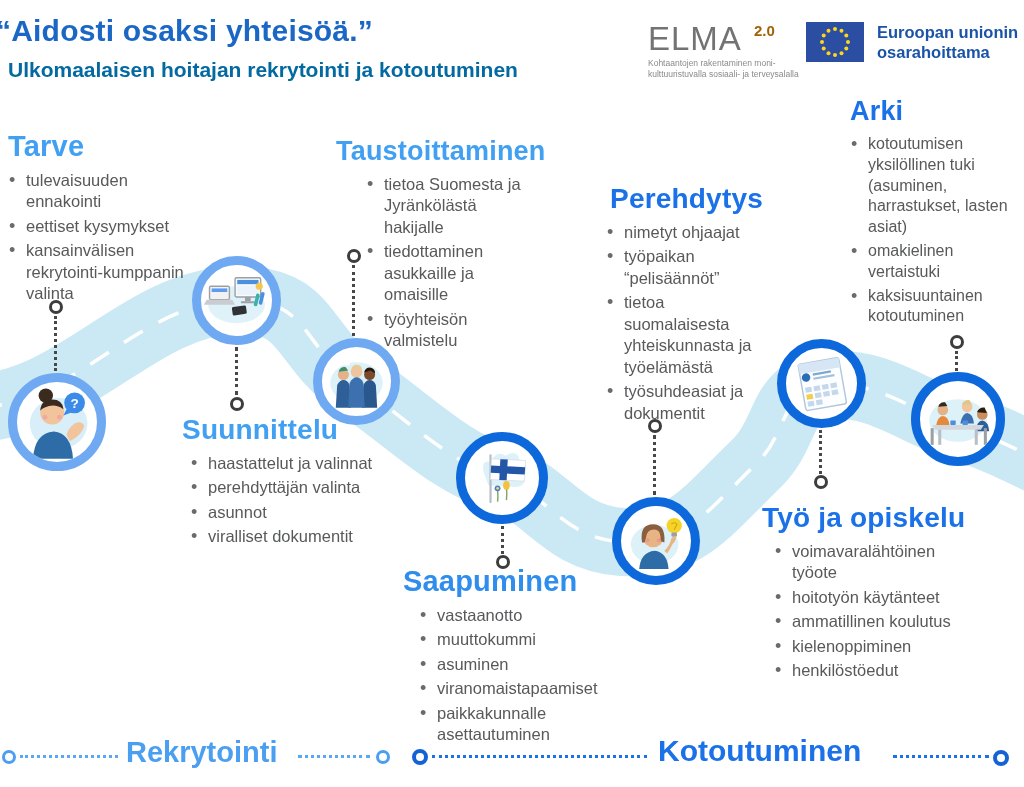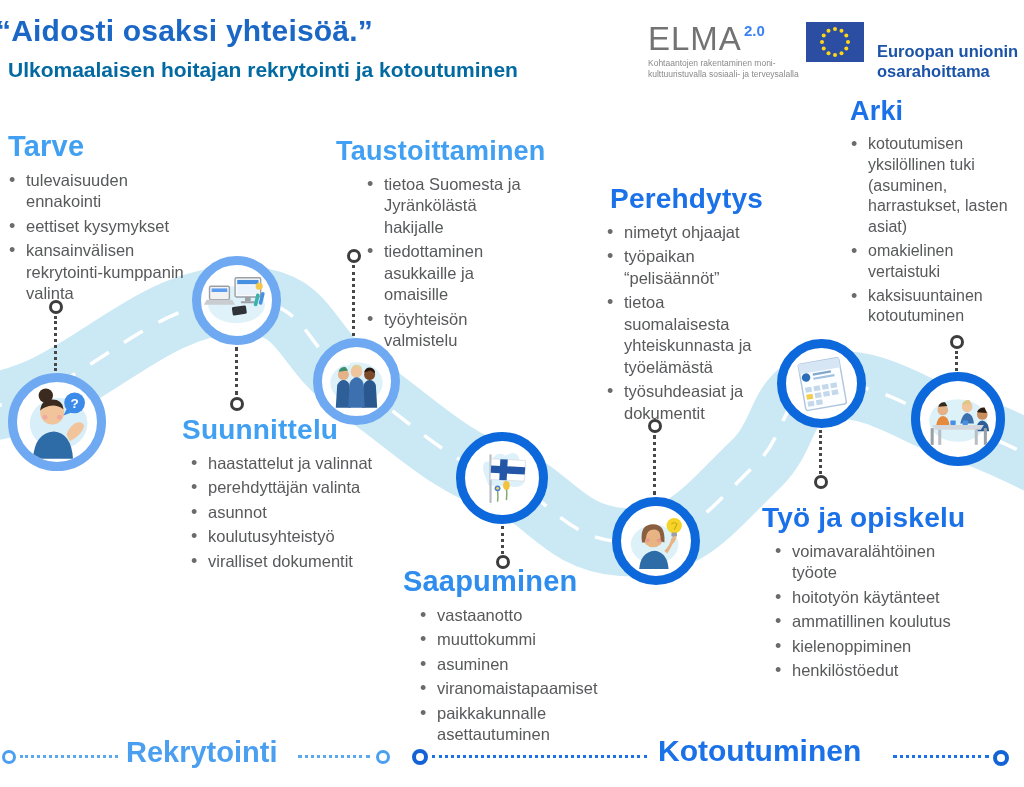--- a/index.html
+++ b/index.html
@@ -7,26 +7,26 @@
           font-family:"Liberation Sans", sans-serif;}
   svg{display:block;}
 
   
   .title{position:absolute;left:-4px;top:14px;font-size:30px;font-weight:700;color:#1B67C5;letter-spacing:.2px;z-index:5;}
   .subtitle{position:absolute;left:8px;top:58px;font-size:21px;font-weight:700;color:#0369a1;z-index:5;}
 
   .elma{position:absolute;left:648px;top:22px;z-index:5;}
   .elma .row{display:flex;align-items:flex-start;}
   .elma .name{font-size:33px;font-weight:400;color:#737373;letter-spacing:1px;line-height:1;}
-  .elma .ver{font-size:15px;font-weight:700;color:#3b82f6;margin-left:2px;margin-top:0px;}
+  .elma .ver{font-size:15px;font-weight:700;color:#a16207;margin-left:12px;margin-top:0px;}
   .elma .tag{font-size:8.5px;color:#8A8A8A;line-height:1.3;margin-top:3px;}
 
   .eu{position:absolute;left:806px;top:22px;display:flex;align-items:flex-start;z-index:5;}
   .eu-flag{width:58px;height:40px;background:#2B4EA2;}
-  .eu-label{margin-left:13px;font-size:16.5px;font-weight:700;color:#1A53A8;line-height:1.22;margin-top:19px;}
+  .eu-label{margin-left:13px;font-size:16.5px;font-weight:700;color:#1A53A8;line-height:1.22;margin-top:0;}
 
   
   .road-svg{position:absolute;left:0;top:0;z-index:1;}
 
   
   .stage-circle{position:absolute;border-radius:50%;background:#fff;box-sizing:border-box;z-index:3;overflow:hidden;}
   .stage-circle.light{border:9px solid #6FA9F2;}
   .stage-circle.dark{border:9px solid #0D68DB;}
   .stage-circle svg{width:100%;height:100%;}
   #c-tarve{left:8px;top:373px;width:98px;height:98px;}
@@ -288,21 +288,20 @@
       <li>kansainvälisen rekrytointi-kumppanin valinta</li>
     </ul>
   </section>
 
   <section class="stage-text" id="sec-suunnittelu">
     <h2 class="h-light">Suunnittelu</h2>
     <ul class="bullets">
       <li>haastattelut ja valinnat</li>
       <li>perehdyttäjän valinta</li>
       <li>asunnot</li>
-      <li>koulutusyhteistyö</li>
       <li>viralliset dokumentit</li>
     </ul>
   </section>
 
   <section class="stage-text" id="sec-taustoittaminen">
     <h2 class="h-light">Taustoittaminen</h2>
     <ul class="bullets">
       <li>tietoa Suomesta ja Jyränkölästä hakijalle</li>
       <li>tiedottaminen asukkaille ja omaisille</li>
       <li>työyhteisön valmistelu</li>

